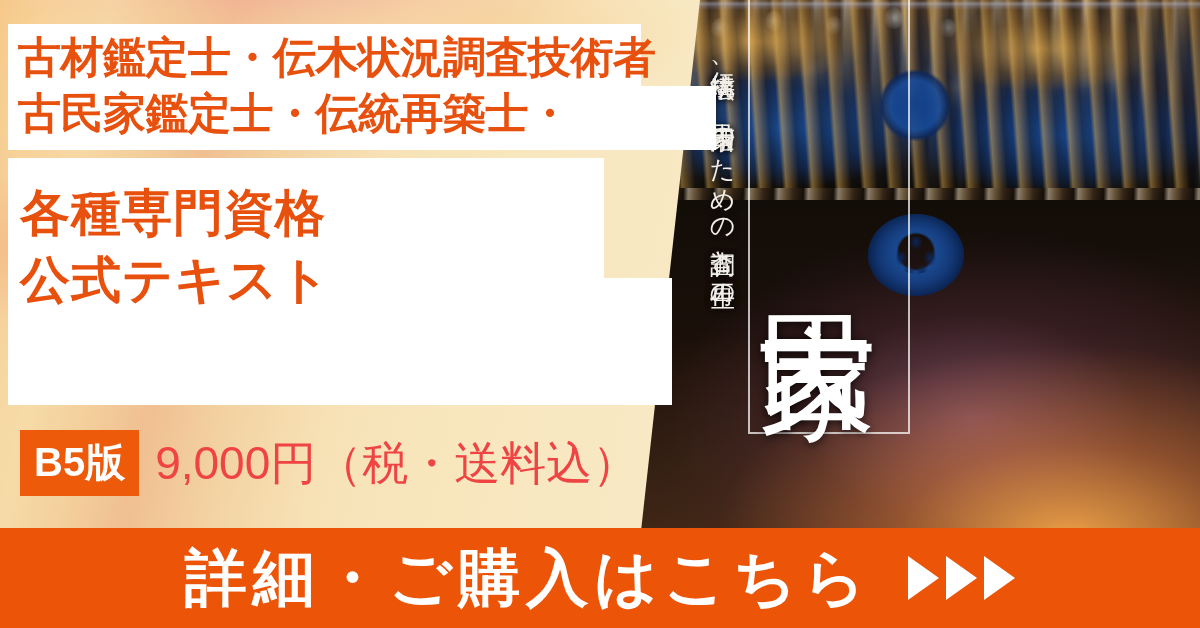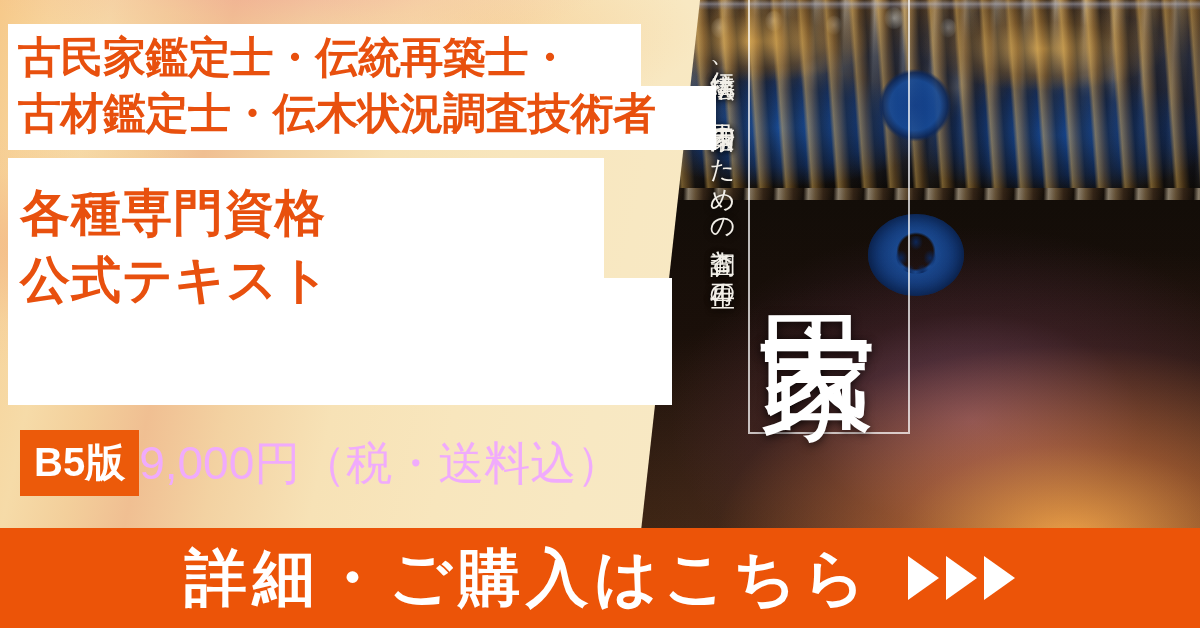--- a/index.html
+++ b/index.html
@@ -259,34 +259,34 @@
     padding-right: 6px;
   }
 
   
   .price-row {
     position: absolute;
     left: 20px;
     top: 430px;
     display: flex;
     align-items: center;
-    gap: 0;
+    gap: 16px;
   }
   .size-badge {
     background: #ec5a0a;
     color: #ffffff;
     font-size: 40px;
     font-weight: 700;
     line-height: 1;
     padding: 12px 14px 14px 14px;
     letter-spacing: 0px;
     white-space: nowrap;
   }
   .price-text {
-    color: #f0abfc;
+    color: #ef4444;
     font-size: 46px;
     font-weight: 400;
     line-height: 1;
     letter-spacing: 0px;
     white-space: nowrap;
   }
 
   
   .cta-bar {
     position: absolute;
@@ -347,22 +347,22 @@
   </div>
 
   <div class="cream-panel"></div>
   <div class="cream-wash"></div>
 
   <div class="panel panel-top"></div>
 
   <div class="panel panel-main"></div>
 
   <div class="headline-top">
+    <div>古材鑑定士・伝木状況調査技術者</div>
     <div>古民家鑑定士・伝統再築士・</div>
-    <div>古材鑑定士・伝木状況調査技術者</div>
   </div>
 
   <div class="headline-main">
     <span class="line1">各種専門資格</span>
     <span class="line2">公式テキスト</span>
   </div>
 
   <div class="price-row">
     <span class="size-badge">B5版</span>
     <span class="price-text">9,000円（税・送料込）</span>

